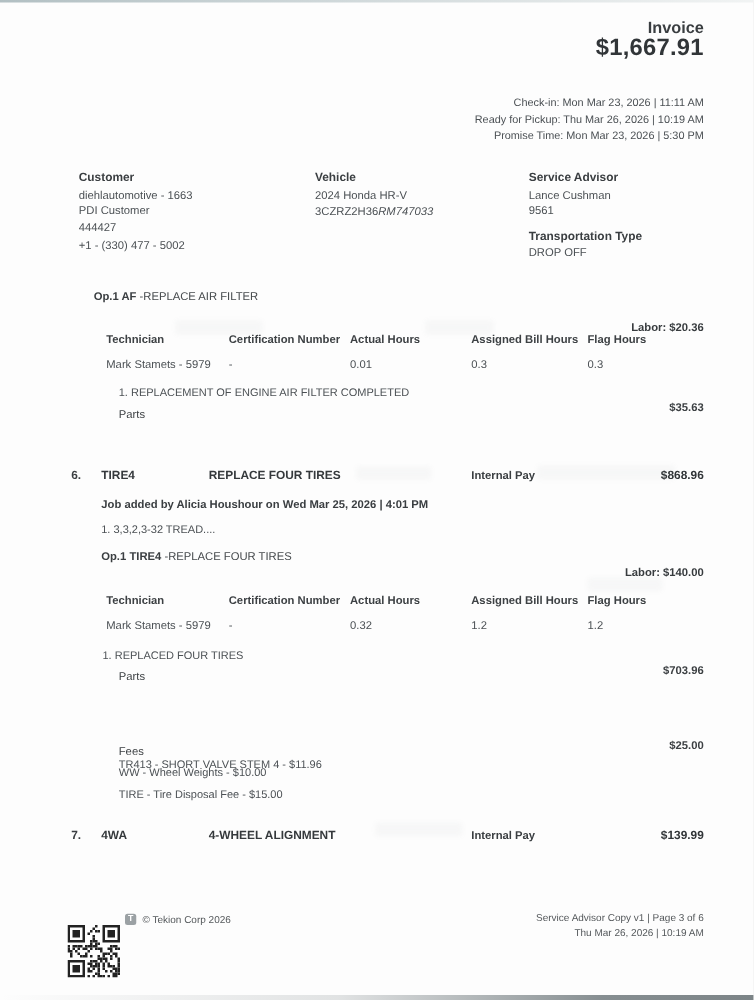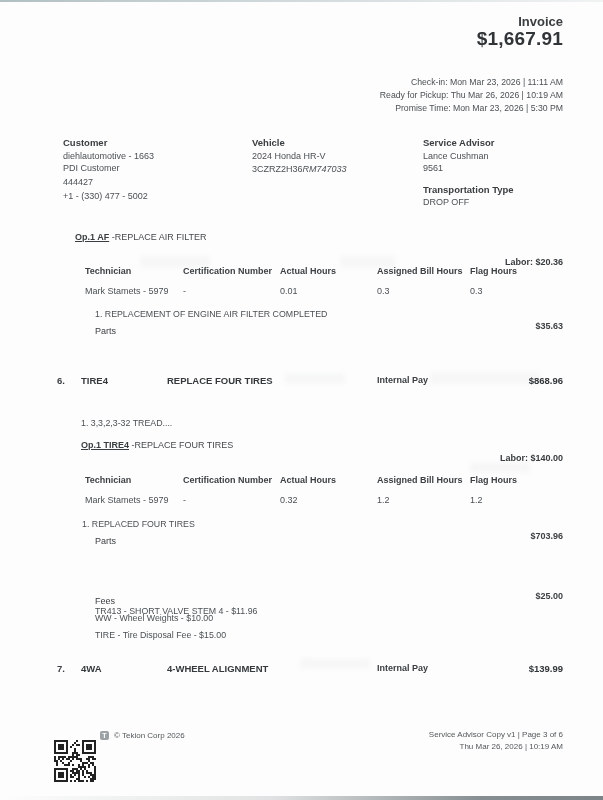--- a/index.html
+++ b/index.html
@@ -23,21 +23,21 @@
   .h-invoice{font-size:13px;font-weight:700;color:#3a3e41;text-align:right;}
   .h-amount{font-size:19px;font-weight:700;color:#313538;text-align:right;letter-spacing:.2px;}
   .h-ro{font-size:12.5px;font-weight:700;color:#313538;text-align:right;}
   .h-ro .tagspan{margin-left:16px;}
   .h-date{font-size:8.7px;color:#4b5054;text-align:right;}
   
   .lbl{font-size:9.5px;font-weight:700;color:#3a3e41;}
   .txt{font-size:9px;color:#4b5054;}
   .vin-it{font-style:italic;}
   
-  .op-b{font-weight:700;color:#3a3e41;text-decoration:underline;}
+  .op-b{font-weight:700;color:#3a3e41;}
   .op-t{font-size:9px;color:#45494c;}
   .labor{font-size:9px;font-weight:700;color:#383c3f;}
   .th{font-size:9px;font-weight:700;color:#3d4144;}
   .td{font-size:9px;color:#4b5054;}
   .note{font-size:8.8px;color:#4b5054;}
   .sub-b{font-size:9px;font-weight:400;color:#3a3e41;text-align:center;}
   .money{font-size:9px;font-weight:600;color:#3d4144;text-align:right;}
   
   .sec-no{font-size:9.5px;font-weight:600;color:#3a3e41;}
   .sec-code{font-size:9.5px;font-weight:700;color:#35393c;}
@@ -108,20 +108,21 @@
   <div class="abs note" style="left:95px;top:309px;">1. REPLACEMENT OF ENGINE AIR FILTER COMPLETED</div>
   <div class="abs sub-b" style="left:95px;top:326px;">Parts</div>
   <div class="abs money rightcol" style="top:321px;">$35.63</div>
 
   <div class="abs sec-no" style="left:57px;top:375px;">6.</div>
   <div class="abs sec-code" style="left:81px;top:375px;">TIRE4</div>
   <div class="abs sec-name" style="left:167px;top:375px;">REPLACE FOUR TIRES</div>
   <div class="abs sec-pay" style="left:377px;top:375px;">Internal Pay</div>
   <div class="abs sec-amt rightcol" style="top:375px;">$868.96</div>
 
+  <div class="abs job-note-b" style="left:81px;top:398px;">Job added by Alicia Houshour on Wed Mar 25, 2026 | 4:01 PM</div>
   <div class="abs note" style="left:81px;top:418px;">1. 3,3,2,3-32 TREAD....</div>
 
   <div class="abs op-t" style="left:81px;top:440px;">
     <span class="op-b">Op.1 TIRE4</span><span> -REPLACE FOUR TIRES</span>
   </div>
   <div class="abs labor rightcol" style="top:453px;">Labor: $140.00</div>
 
   <div class="abs th" style="left:85px;top:475px;">Technician</div>
   <div class="abs th" style="left:183px;top:475px;">Certification Number</div>
   <div class="abs th" style="left:280px;top:475px;">Actual Hours</div>

